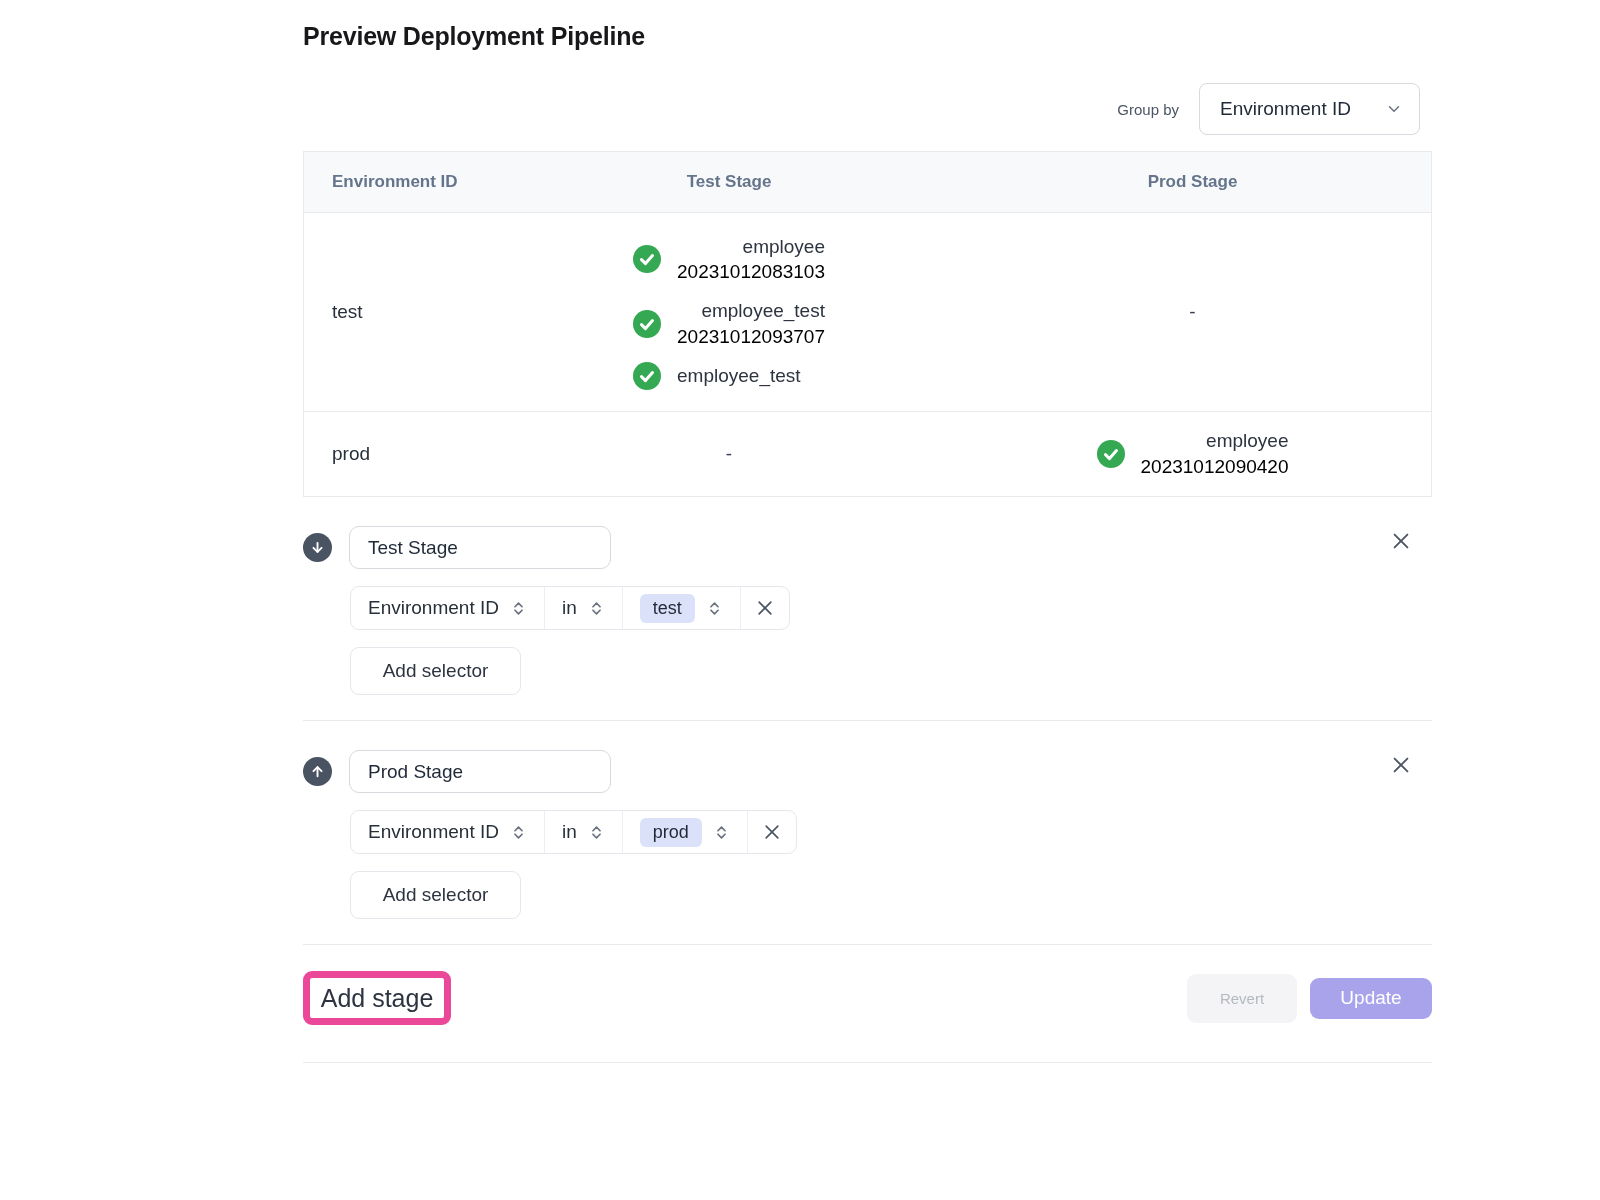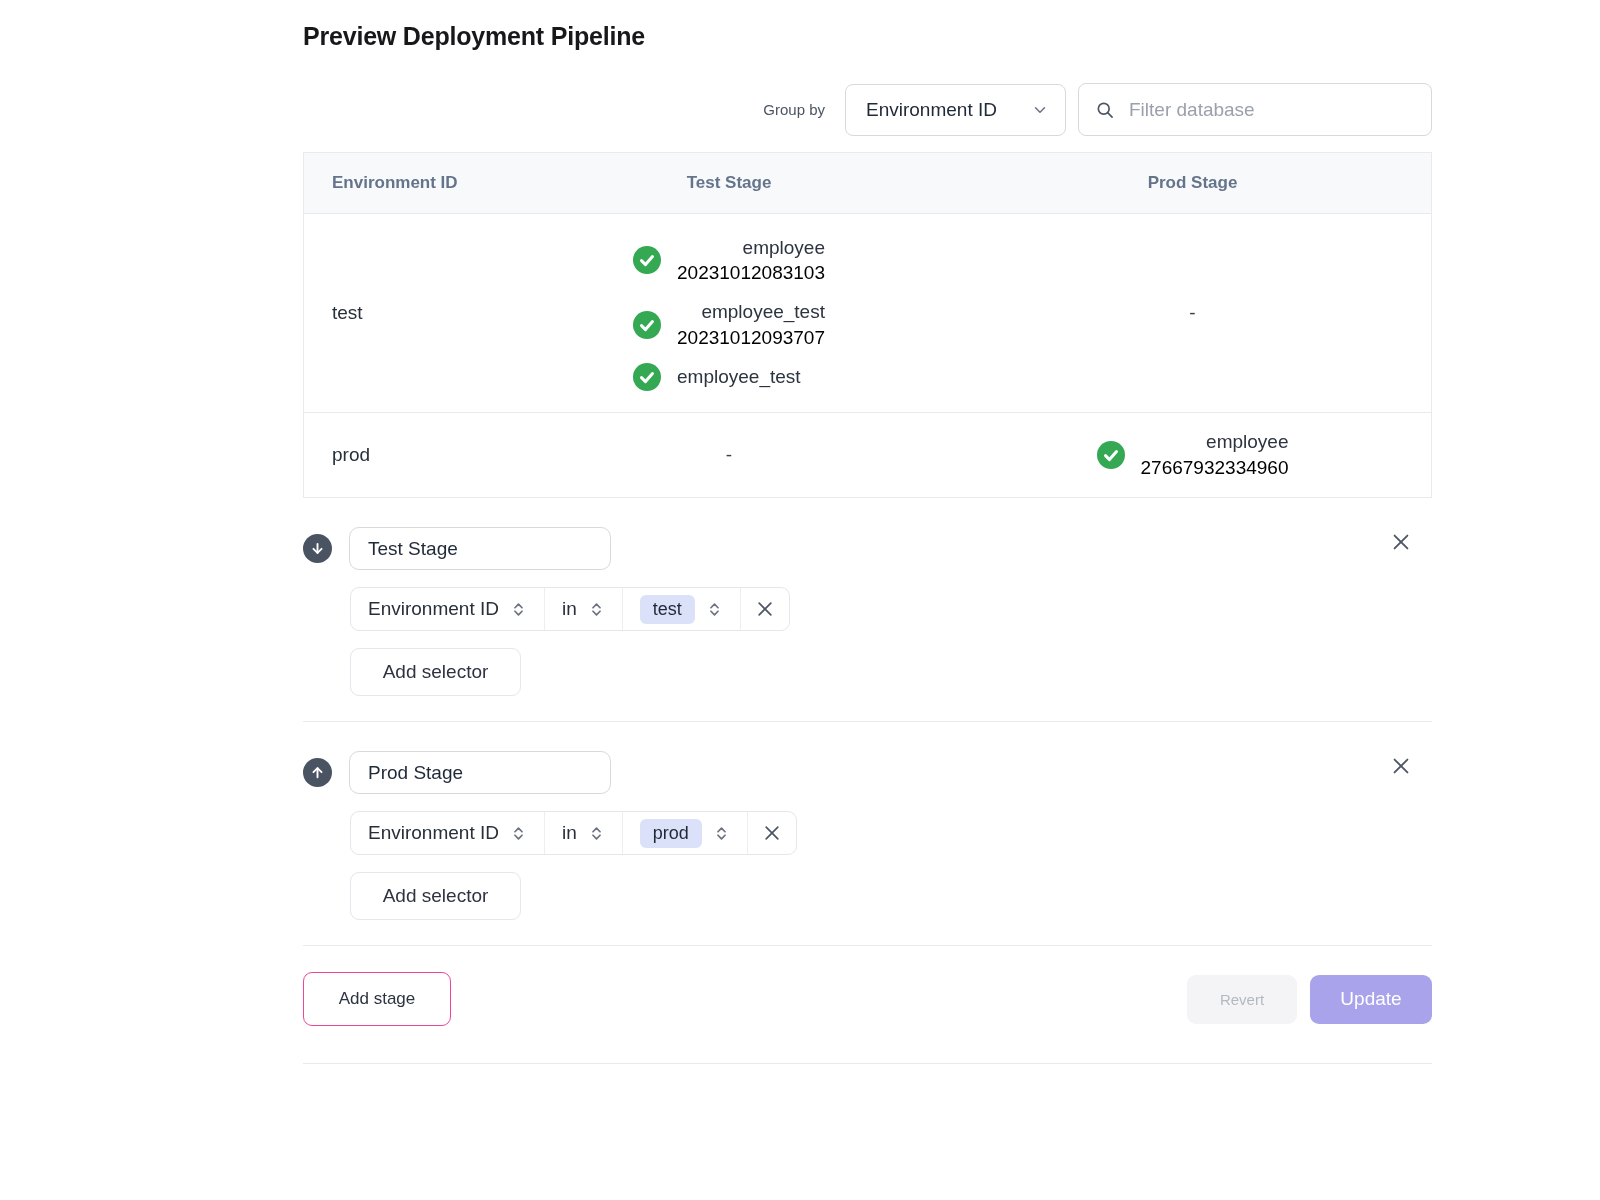--- a/index.html
+++ b/index.html
@@ -89,32 +89,32 @@
     font-size: 19px; color: #2d3440; font-family: inherit; cursor: pointer;
   }
 
   .divider { border: none; border-top: 1px solid #e8eaed; margin: 25px 0 0 0; }
   .stage-block + .divider { margin-top: 25px; }
 
   
   .footer-row { margin-top: 26px; display: flex; align-items: center; }
   .add-stage-btn {
     width: 148px; height: 54px;
-    border: 1px solid #ec4899; border-radius: 9px; background: #fff;
-    font-size: 17px; color: #2d3440; font-family: inherit; cursor: pointer;
+    border: 7px solid #ec4899; border-radius: 9px; background: #fff;
+    font-size: 25px; color: #2d3440; font-family: inherit; cursor: pointer;
   }
   .footer-actions { margin-left: auto; display: flex; gap: 13px; align-items: center; }
   .revert-btn {
     width: 110px; height: 49px;
     border: none; border-radius: 9px;
     background: #f4f4f6; color: #b4b9c0;
     font-size: 15px; font-family: inherit; cursor: default;
   }
   .update-btn {
-    width: 122px; height: 49px;
+    width: 122px; height: 41px;
     border: none; border-radius: 9px;
     background: #a9a3eb; color: #ffffff;
     font-size: 19px; font-weight: 500; font-family: inherit; cursor: pointer;
   }
   .bottom-divider { border: none; border-top: 1px solid #e8eaed; margin: 37px 0 0 0; }
 </style>
 </head>
 <body>
 
 <div class="content">
@@ -123,29 +123,20 @@
 
   <div class="controls">
     <span class="group-by-label">Group by</span>
     <div class="dropdown">
       <span class="dropdown-value">Environment ID</span>
       <span style="line-height:0;">
         <svg width="18" height="18" viewBox="0 0 24 24" fill="none" stroke="#6b7280" stroke-width="2" stroke-linecap="round" stroke-linejoin="round">
             <polyline points="6,9 12,15 18,9"></polyline>
           </svg>
       </span>
-    </div>
-    <div class="search-box">
-      <span style="line-height:0;">
-        <svg width="20" height="20" viewBox="0 0 24 24" fill="none" stroke="#4b5563" stroke-width="2" stroke-linecap="round">
-            <circle cx="10.5" cy="10.5" r="6.5"></circle>
-            <line x1="15.5" y1="15.5" x2="20.5" y2="20.5"></line>
-          </svg>
-      </span>
-      <input class="search-input" type="text" placeholder="Filter database" style="">
     </div>
   </div>
 
   <div class="table">
     <div class="thead">
       <div class="th th-left">Environment ID</div>
       <div class="th th-center">Test Stage</div>
       <div class="th th-center">Prod Stage</div>
     </div>
 
@@ -192,21 +183,21 @@
       <div class="cell-center dash">-</div>
       <div class="cell-center">
         <div class="stage-items">
           <div class="stage-item">
             <svg class="check-icon" viewBox="0 0 28 28">
                 <circle cx="14" cy="14" r="14" fill="#34a853"></circle>
                 <path d="M8.5 14.6l4 4 7-8" stroke="#fff" stroke-width="3" fill="none" stroke-linecap="round" stroke-linejoin="round"></path>
               </svg>
             <div>
               <div class="db-name">employee</div>
-              <div class="db-ts">27667932334960</div>
+              <div class="db-ts">20231012090420</div>
             </div>
           </div>
         </div>
       </div>
     </div>
   </div>
 
 
   <div class="stage-block">
     <div class="stage-header">

